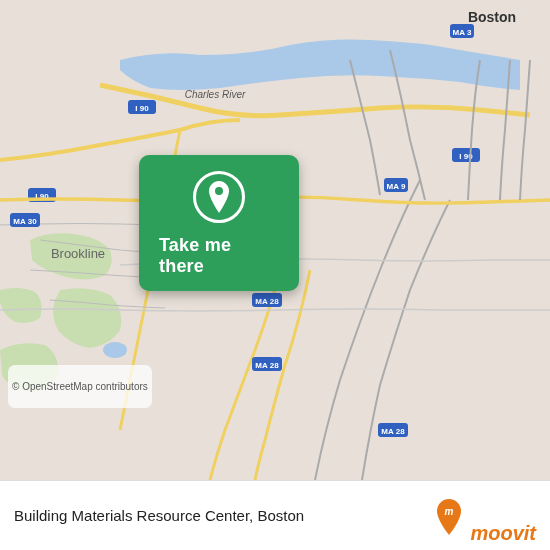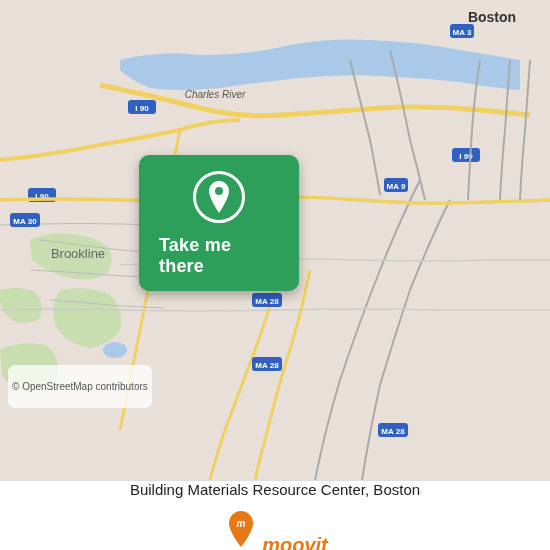--- a/index.html
+++ b/index.html
@@ -64,21 +64,20 @@
     
     #bottom-bar {
       width: 550px;
       height: 70px;
       background-color: white;
       display: flex;
       align-items: center;
       padding: 0 14px;
       border-top: 1px solid #ddd;
       position: relative;
-      flex-direction: column;
     }
 
     #attribution {
       position: absolute;
       bottom: 72px;
       left: 8px;
       font-size: 10px;
       color: #555;
       background: rgba(255,255,255,0.75);
       padding: 16px 4px;

